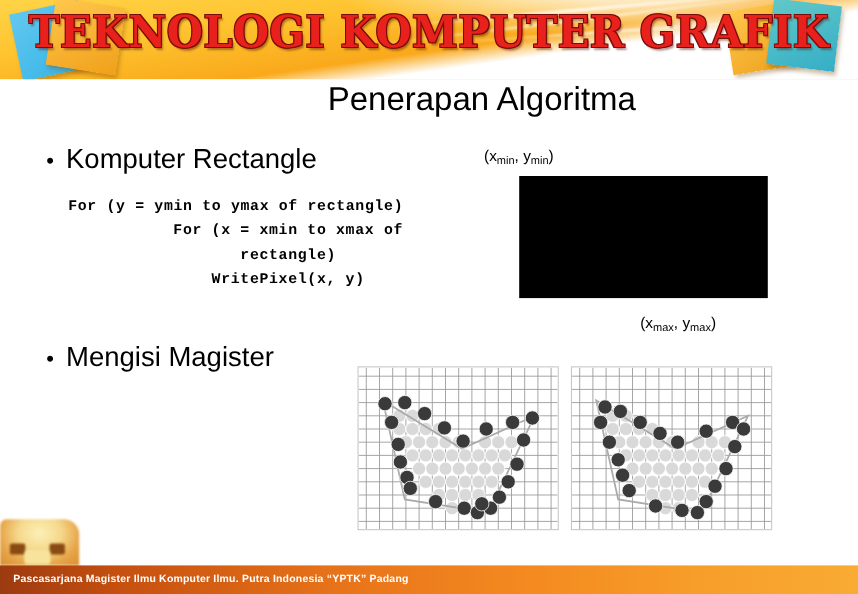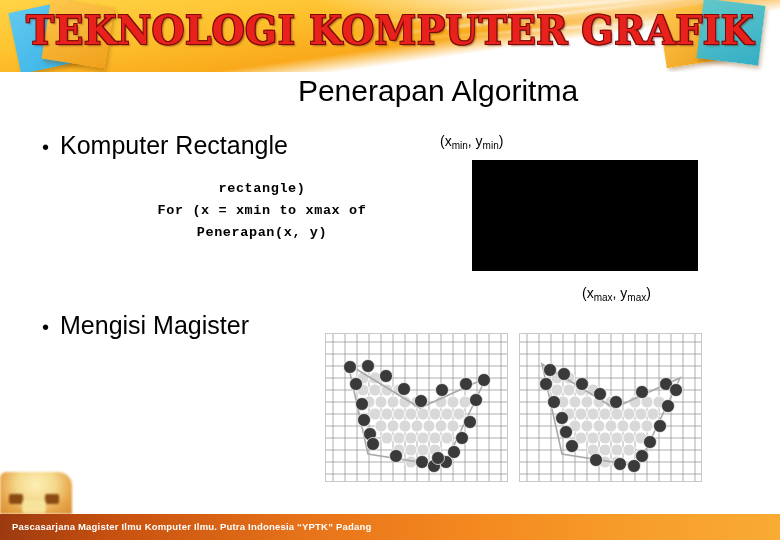--- a/index.html
+++ b/index.html
@@ -228,23 +228,24 @@
 </div>
 
 <div class="slide-title">Penerapan Algoritma</div>
 
 <div class="bullet b1">
   <span class="dot">•</span>
   <span>Komputer Rectangle</span>
 </div>
 
 <div class="code">
+  <div class="ln l1">For (y = ymin to ymax of rectangle)</div>
+  <div class="ln l2">For (x = xmin to xmax of</div>
   <div class="ln l3">rectangle)</div>
-  <div class="ln l2">For (x = xmin to xmax of</div>
-  <div class="ln l4">Penerapan(x, y)</div>
+  <div class="ln l4">WritePixel(x, y)</div>
 </div>
 
 <div class="coord min"><span>(x</span><sub>min</sub><span>, y</span><sub>min</sub><span>)</span></div>
 
 <div class="black-rect"></div>
 
 <div class="coord max"><span>(x</span><sub>max</sub><span>, y</span><sub>max</sub><span>)</span></div>
 
 <div class="bullet b2">
   <span class="dot">•</span>

